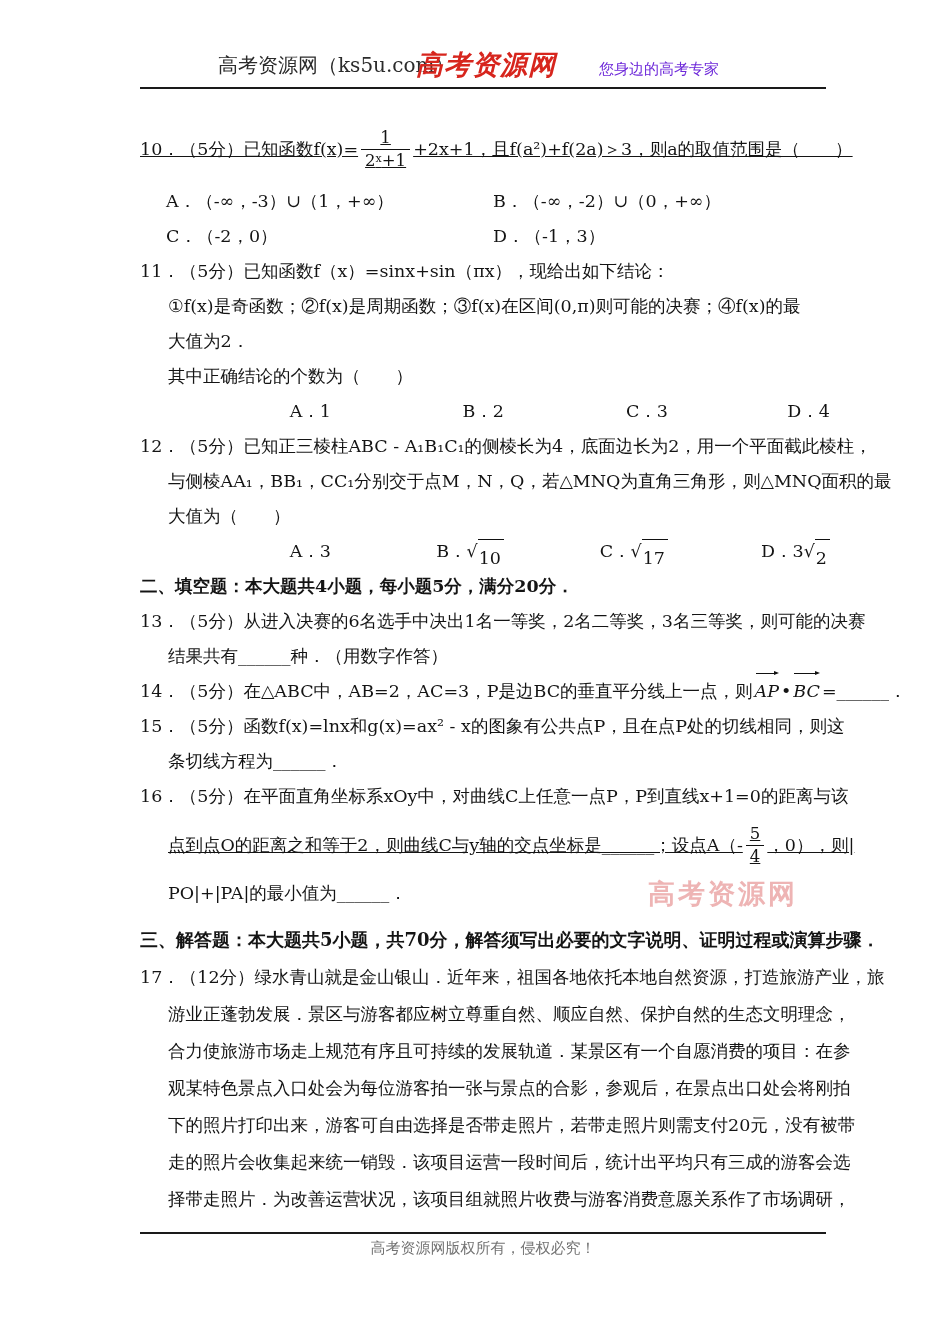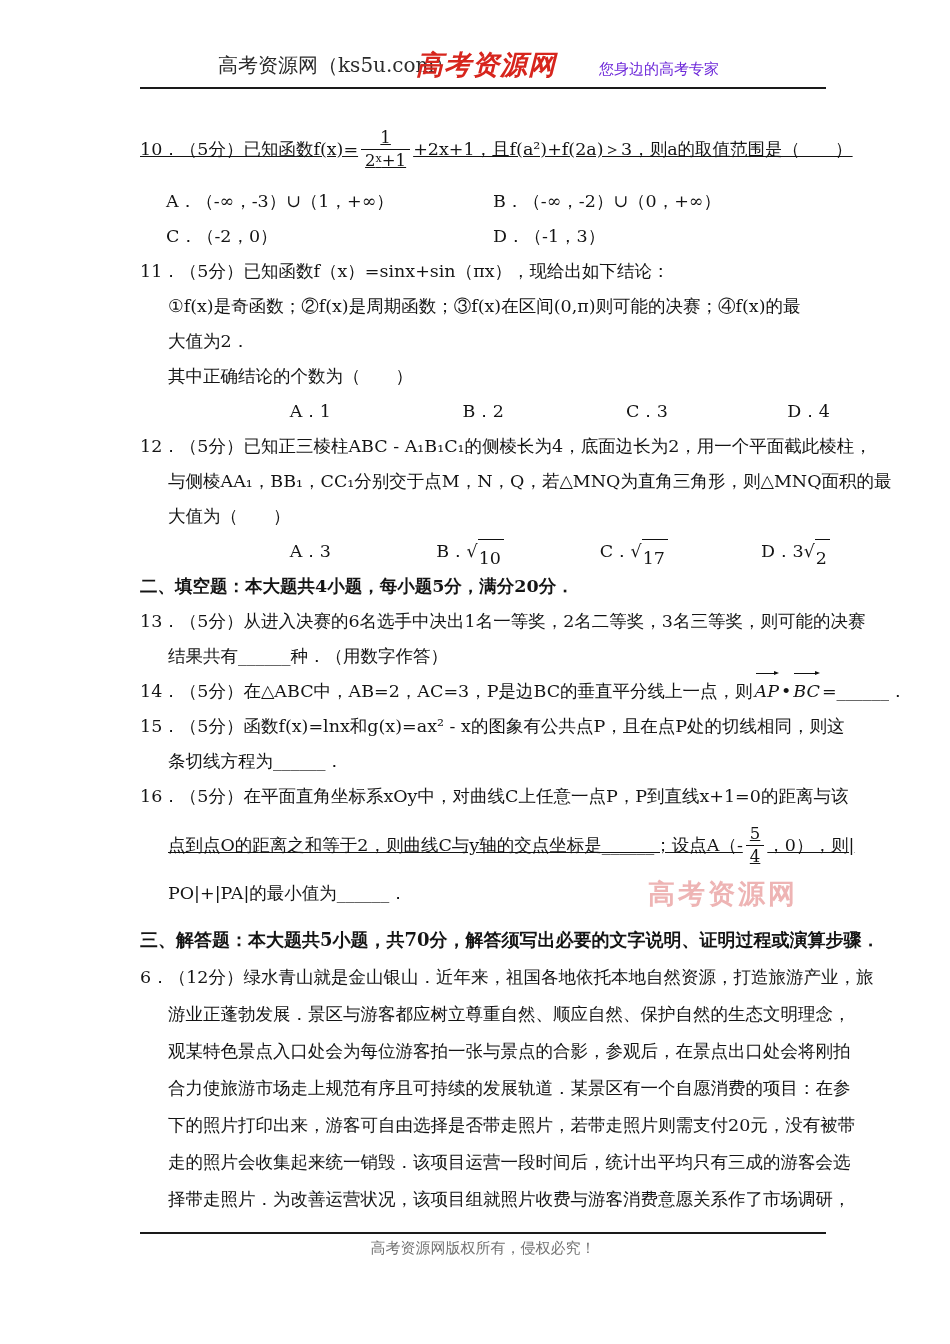--- a/index.html
+++ b/index.html
@@ -133,24 +133,24 @@
         <span class="fnum">5</span>
         <span class="fden">4</span>
       </span>
       <span>，0），则|</span>
     </div>
     <div class="ln ind">PO|+|PA|的最小值为______．</div>
 
     <div class="ln sec sec3row">三、解答题：本大题共5小题，共70分，解答须写出必要的文字说明、证明过程或演算步骤．</div>
 
     <div class="q17">
-      <div class="ln">6．（12分）绿水青山就是金山银山．近年来，祖国各地依托本地自然资源，打造旅游产业，旅</div>
+      <div class="ln">17．（12分）绿水青山就是金山银山．近年来，祖国各地依托本地自然资源，打造旅游产业，旅</div>
       <div class="ln ind">游业正蓬勃发展．景区与游客都应树立尊重自然、顺应自然、保护自然的生态文明理念，</div>
+      <div class="ln ind">合力使旅游市场走上规范有序且可持续的发展轨道．某景区有一个自愿消费的项目：在参</div>
       <div class="ln ind">观某特色景点入口处会为每位游客拍一张与景点的合影，参观后，在景点出口处会将刚拍</div>
-      <div class="ln ind">合力使旅游市场走上规范有序且可持续的发展轨道．某景区有一个自愿消费的项目：在参</div>
       <div class="ln ind">下的照片打印出来，游客可自由选择是否带走照片，若带走照片则需支付20元，没有被带</div>
       <div class="ln ind">走的照片会收集起来统一销毁．该项目运营一段时间后，统计出平均只有三成的游客会选</div>
       <div class="ln ind">择带走照片．为改善运营状况，该项目组就照片收费与游客消费意愿关系作了市场调研，</div>
     </div>
 
   </div>
 
   <div class="watermark">高考资源网</div>
 
   <div class="ftr">

